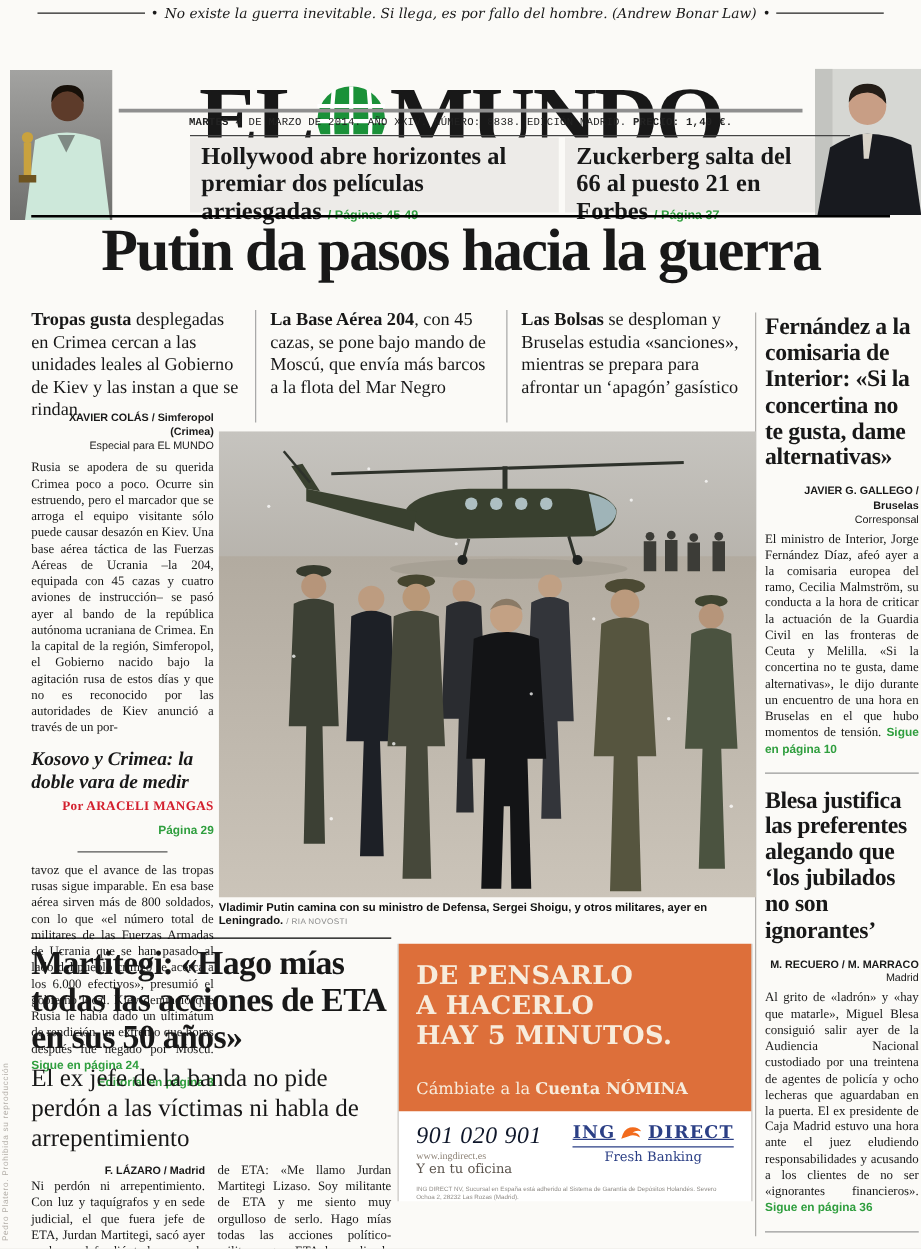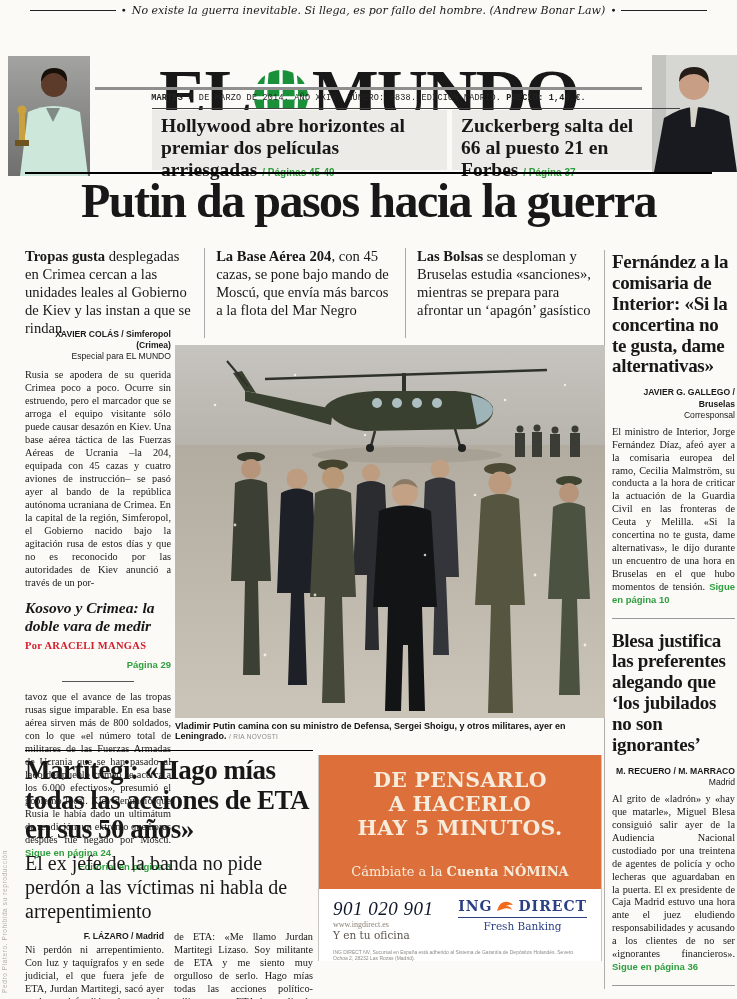--- a/index.html
+++ b/index.html
@@ -41,21 +41,21 @@
   
   .vdiv{position:absolute;left:604px;top:250px;bottom:10px;width:1px;background:#b0aeab;}
   
   .leftcol{position:absolute;left:25px;top:329px;width:146px;}
   .byline{font-family:Liberation Sans, sans-serif;font-weight:bold;font-size:8.6px;text-align:right;line-height:1.3;}
   .byline .sub{font-weight:normal;}
   .body-txt{font-size:10.3px;line-height:13px;text-align:justify;margin-top:5px;}
   .sigue{font-family:"Liberation Sans",sans-serif;font-weight:bold;color:var(--page-green,#2f9e3e);font-size:9.5px;}
   .kbox{margin:10px 0 8px;}
   .kbox h4{margin:0;font-style:italic;font-weight:bold;font-size:15.5px;line-height:1.15;}
-  .kbox .author{color:var(--red,#d3202e);font-size:10.5px;font-weight:bold;margin-top:6px;letter-spacing:.3px;}
+  .kbox .author{color:var(--red,#d3202e);font-size:10.5px;font-weight:bold;margin-top:6px;letter-spacing:.3px;text-align:right;}
   .kbox .kpage{text-align:right;margin-top:3px;}
   .kbox .krule{width:72px;border-top:1px solid #555;margin:9px auto 0;}
   .edit-ref{display:block;text-align:right;margin-top:1px;}
   
   .lead-photo{position:absolute;left:175px;top:345px;width:430px;height:373px;}
   .caption{position:absolute;left:175px;top:721px;width:430px;font-family:"Liberation Sans",sans-serif;
            font-size:9px;font-weight:bold;color:#111;}
   .caption .credit{font-weight:normal;font-size:6.5px;color:#8a8a8a;letter-spacing:.3px;}
   
   .rightcol{position:absolute;left:612px;top:252px;width:123px;}
@@ -68,31 +68,31 @@
   .marti{position:absolute;left:25px;top:750px;width:288px;border-top:1px solid #000;padding-top:5px;}
   .marti h2{margin:0;font-size:27px;line-height:1.1;font-weight:bold;letter-spacing:-.5px;}
   .marti .subhead{font-size:20px;line-height:1.2;margin-top:6px;}
   .marti .cols{display:flex;gap:10px;margin-top:8px;}
   .marti .mcol{width:139px;font-size:10.3px;line-height:12.9px;text-align:justify;}
   .marti .byline{margin-bottom:2px;}
   
   .ad{position:absolute;left:318px;top:755px;width:284px;height:206px;background:#fff;
       border-left:1px solid #c9c6c2;border-right:1px solid #c9c6c2;box-sizing:border-box;}
   .ad-orange{background:var(--ad-orange,#dd6f3a);height:134px;padding:13px 14px 10px;box-sizing:border-box;
-             color:#f7ecdc;font-family:"DejaVu Serif",serif;display:flex;flex-direction:column;align-items:center;}
+             color:#f7ecdc;font-family:"DejaVu Serif",serif;display:flex;flex-direction:column;}
   .ad-orange .hline{font-size:20.5px;font-weight:bold;line-height:1.17;letter-spacing:.3px;}
   .ad-orange .tag{margin-top:auto;font-size:13px;}
   .ad-orange .tag b{font-weight:bold;}
   .ad-bottom{display:flex;justify-content:space-between;padding:9px 14px 0;align-items:flex-start;}
   .ad-phone .phone{font-size:19px;color:#0f172a;letter-spacing:.5px;font-style:italic;}
   .ad-phone .web{font-size:8px;color:#8a7f72;}
   .ad-phone .office{font-size:10.5px;color:#5c554e;font-family:"DejaVu Serif",serif;}
   .ing{display:flex;flex-direction:column;align-items:center;}
   .ing .row{display:flex;align-items:center;gap:3px;font-family:"DejaVu Serif",serif;
-            font-weight:bold;color:var(--ing-navy,#2b3f85);font-size:14px;letter-spacing:1px;}
+            font-weight:bold;color:var(--ing-navy,#2b3f85);font-size:14px;letter-spacing:1px;text-decoration:underline;}
   .ing .bar{width:100%;height:1px;background:var(--ing-navy,#2b3f85);margin:3px 0 2px;}
   .ing .slogan{font-family:"DejaVu Serif",serif;color:var(--ing-navy,#2b3f85);font-size:10.5px;}
   .ad-legal{padding:8px 14px 0;font-size:5px;color:#8f8b86;font-family:"Liberation Sans",sans-serif;}
   
   .watermark{position:absolute;left:1px;bottom:6px;writing-mode:vertical-rl;transform:rotate(180deg);
              font-family:"Liberation Sans",sans-serif;font-size:6.5px;color:#b3aea8;letter-spacing:.6px;}
 </style>
 </head>
 <body>
 

